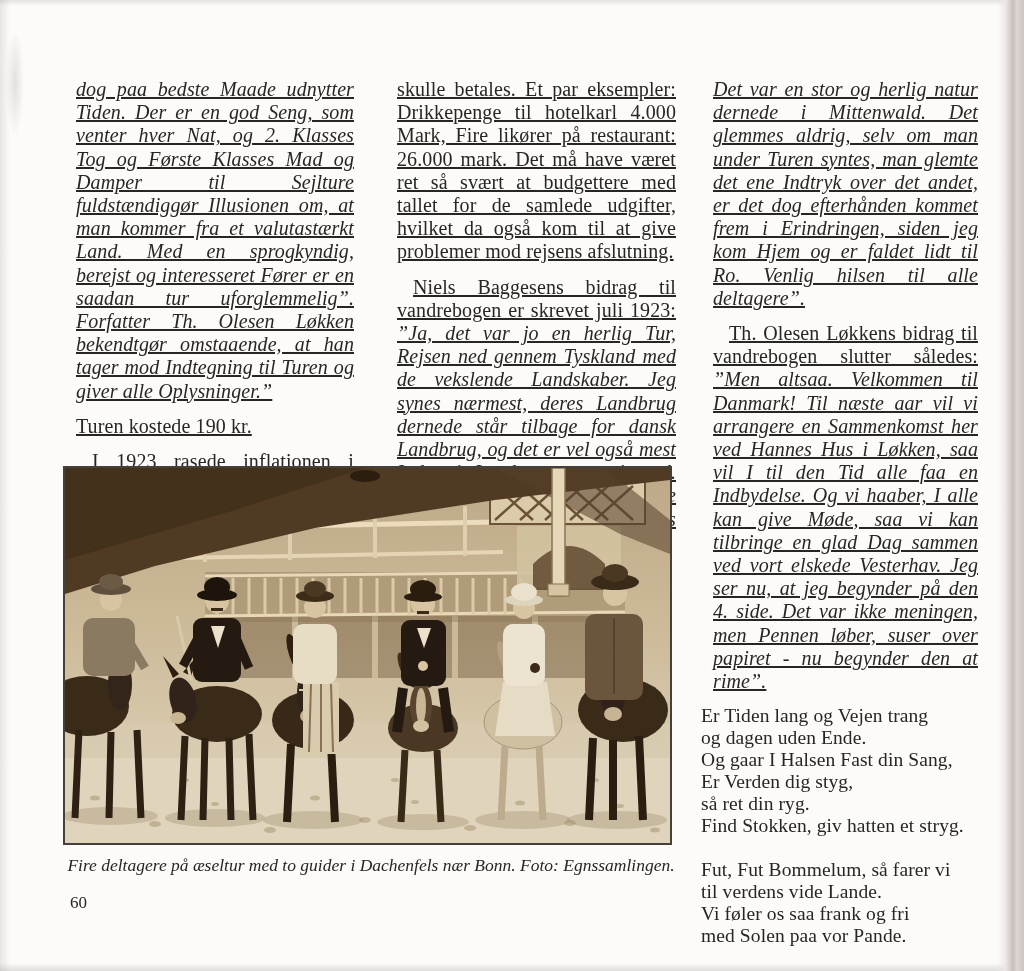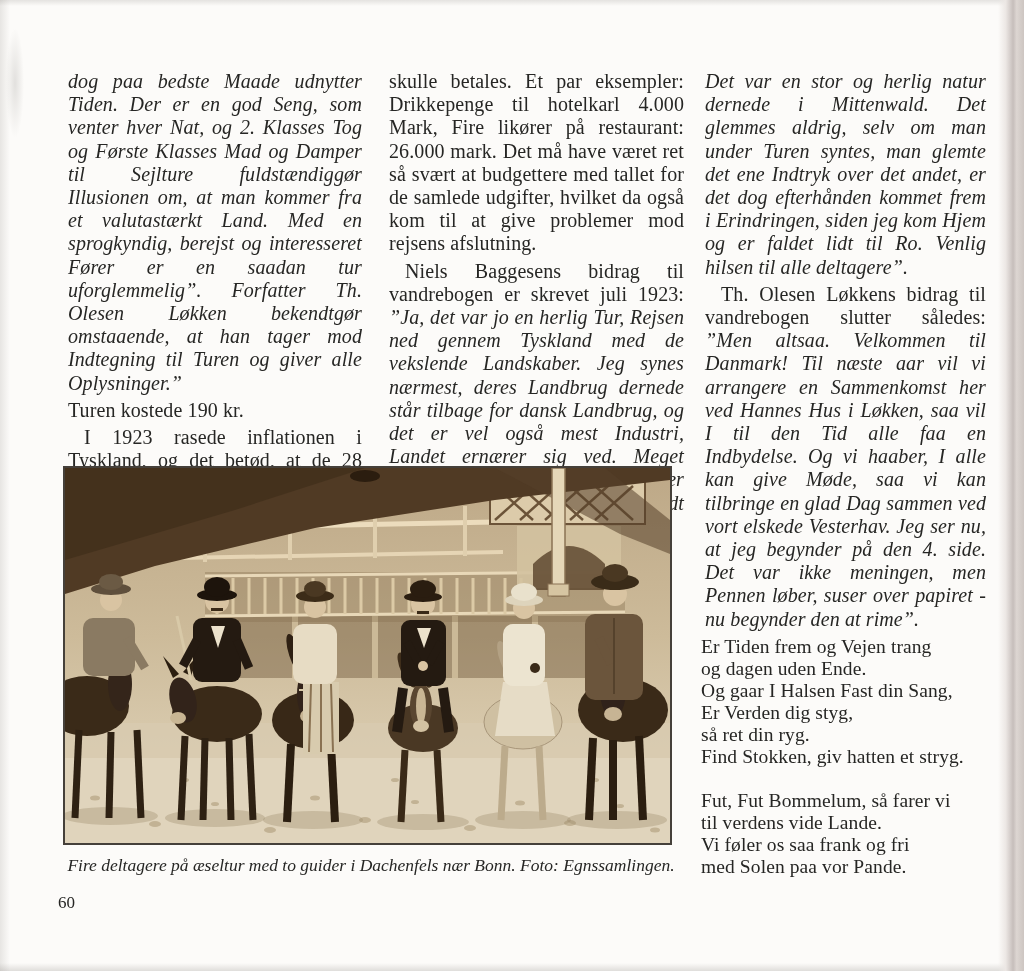--- a/index.html
+++ b/index.html
@@ -21,40 +21,40 @@
       rgba(0,0,0,0) 0%, #ece7e4 30%, #c6bebb 58%, #ddd6d2 72%, #d3ccc8 88%, #cdc5c1 100%); }
 
   .col {
     position:absolute; top:66px;
     font-size:20px; line-height:23.2px; text-align:justify;
     letter-spacing:.1px;
   }
   #col1 { left:64px;  width:302px; }
   #col2 { left:385px; width:303px; }
   #col3 { left:701px; width:289px; }
-  .col p { margin:4px; }
+  .col p { margin:12px;text-decoration:underline; }
   .ital { font-style:italic; }
   .ind { text-indent:16px; }
 
   .poem-title { font-style:italic; font-weight:bold; font-size:20px;
     margin-top:15px; text-align:left; }
   .poem { text-align:left; font-size:19.5px; line-height:22px; margin-top:5px; }
   .poem .stanza2 { margin-top:22px; }
 
   .photo-frame {
     position:absolute; left:63px; top:466px; width:605px; height:375px;
     border:2px solid #45403a; background:#cdb995;
   }
   .photo-frame svg { display:block; }
 
   .caption {
     position:absolute; left:64px; top:854px; width:614px;
     font-style:italic; font-size:17.5px; line-height:22px; text-align:center;
   }
-  .pagenum { position:absolute; left:58px; top:893px; font-size:17px; }
+  .pagenum { position:absolute; left:70px; top:893px; font-size:17px; }
 </style>
 </head>
 <body>
 
 <div class="page">
 
   <div class="edge-top"></div>
   <div class="edge-left"></div>
   <div class="edge-bottom"></div>
   <div class="smudge"></div>
@@ -68,21 +68,21 @@
   <div class="col" id="col2">
     <p>skulle betales. Et par eksempler: Drikkepenge til hotelkarl 4.000 Mark, Fire likører på restaurant: 26.000 mark. Det må have været ret så svært at budgettere med tallet for de samlede udgifter, hvilket da også kom til at give problemer mod rejsens afslutning.</p>
     <p class="ind"><span>Niels Baggesens bidrag til vandrebogen er skrevet juli 1923: </span><span class="ital">”Ja, det var jo en herlig Tur, Rejsen ned gennem Tyskland med de vekslende Landskaber. Jeg synes nærmest, deres Landbrug dernede står tilbage for dansk Landbrug, og det er vel også mest Industri, Landet ernærer sig ved. Meget smukt var der mange steder dernede, og jeg synes særlig godt om bjergene.</span></p>
   </div>
 
   <div class="col" id="col3">
     <p class="ital">Det var en stor og herlig natur dernede i Mittenwald. Det glemmes aldrig, selv om man under Turen syntes, man glemte det ene Indtryk over det andet, er det dog efterhånden kommet frem i Erindringen, siden jeg kom Hjem og er faldet lidt til Ro. Venlig hilsen til alle deltagere”.</p>
     <p class="ind"><span>Th. Olesen Løkkens bidrag til vandrebogen slutter således: </span><span class="ital">”Men altsaa. Velkommen til Danmark! Til næste aar vil vi arrangere en Sammenkomst her ved Hannes Hus i Løkken, saa vil I til den Tid alle faa en Indbydelse. Og vi haaber, I alle kan give Møde, saa vi kan tilbringe en glad Dag sammen ved vort elskede Vesterhav. Jeg ser nu, at jeg begynder på den 4. side. Det var ikke meningen, men Pennen løber, suser over papiret - nu begynder den at rime”.</span></p>
 
     <div class="poem">
-      <div>Er Tiden frem og Vejen trang</div>
+      <div>Er Tiden lang og Vejen trang</div>
       <div>og dagen uden Ende.</div>
       <div>Og gaar I Halsen Fast din Sang,</div>
       <div>Er Verden dig styg,</div>
       <div>så ret din ryg.</div>
       <div>Find Stokken, giv hatten et stryg.</div>
       <div class="stanza2">Fut, Fut Bommelum, så farer vi</div>
       <div>til verdens vide Lande.</div>
       <div>Vi føler os saa frank og fri</div>
       <div>med Solen paa vor Pande.</div>
     </div>

